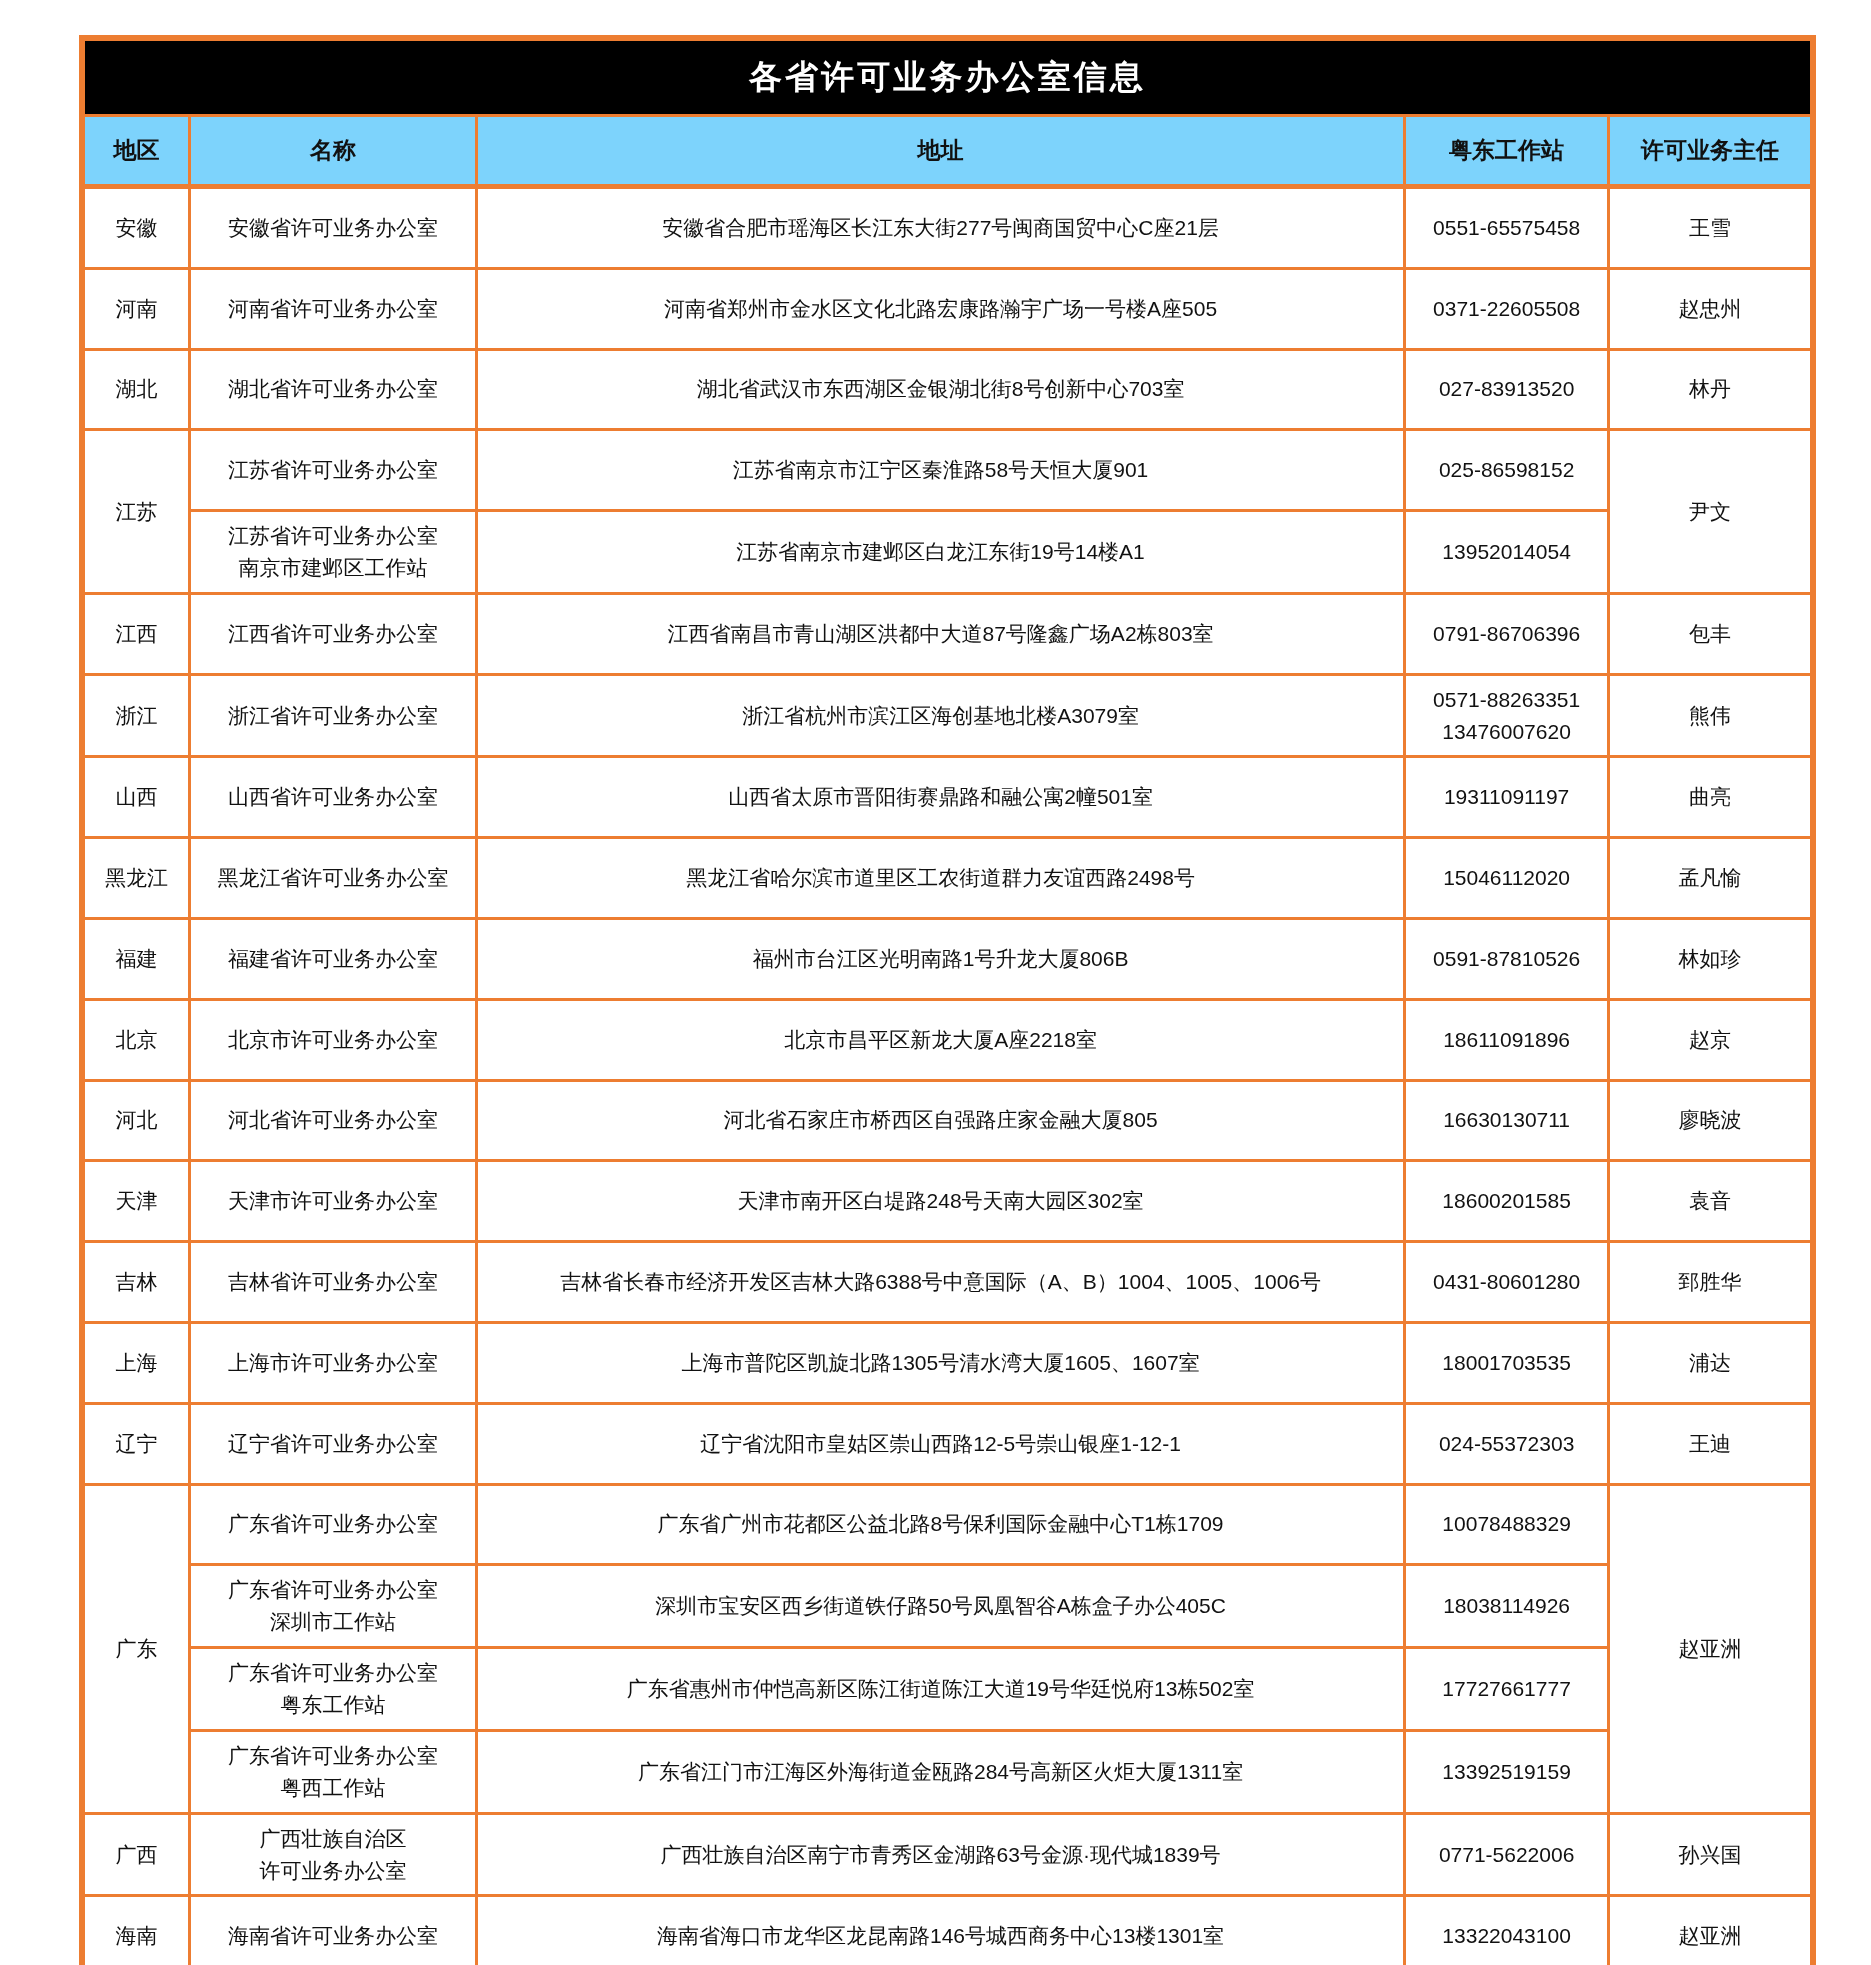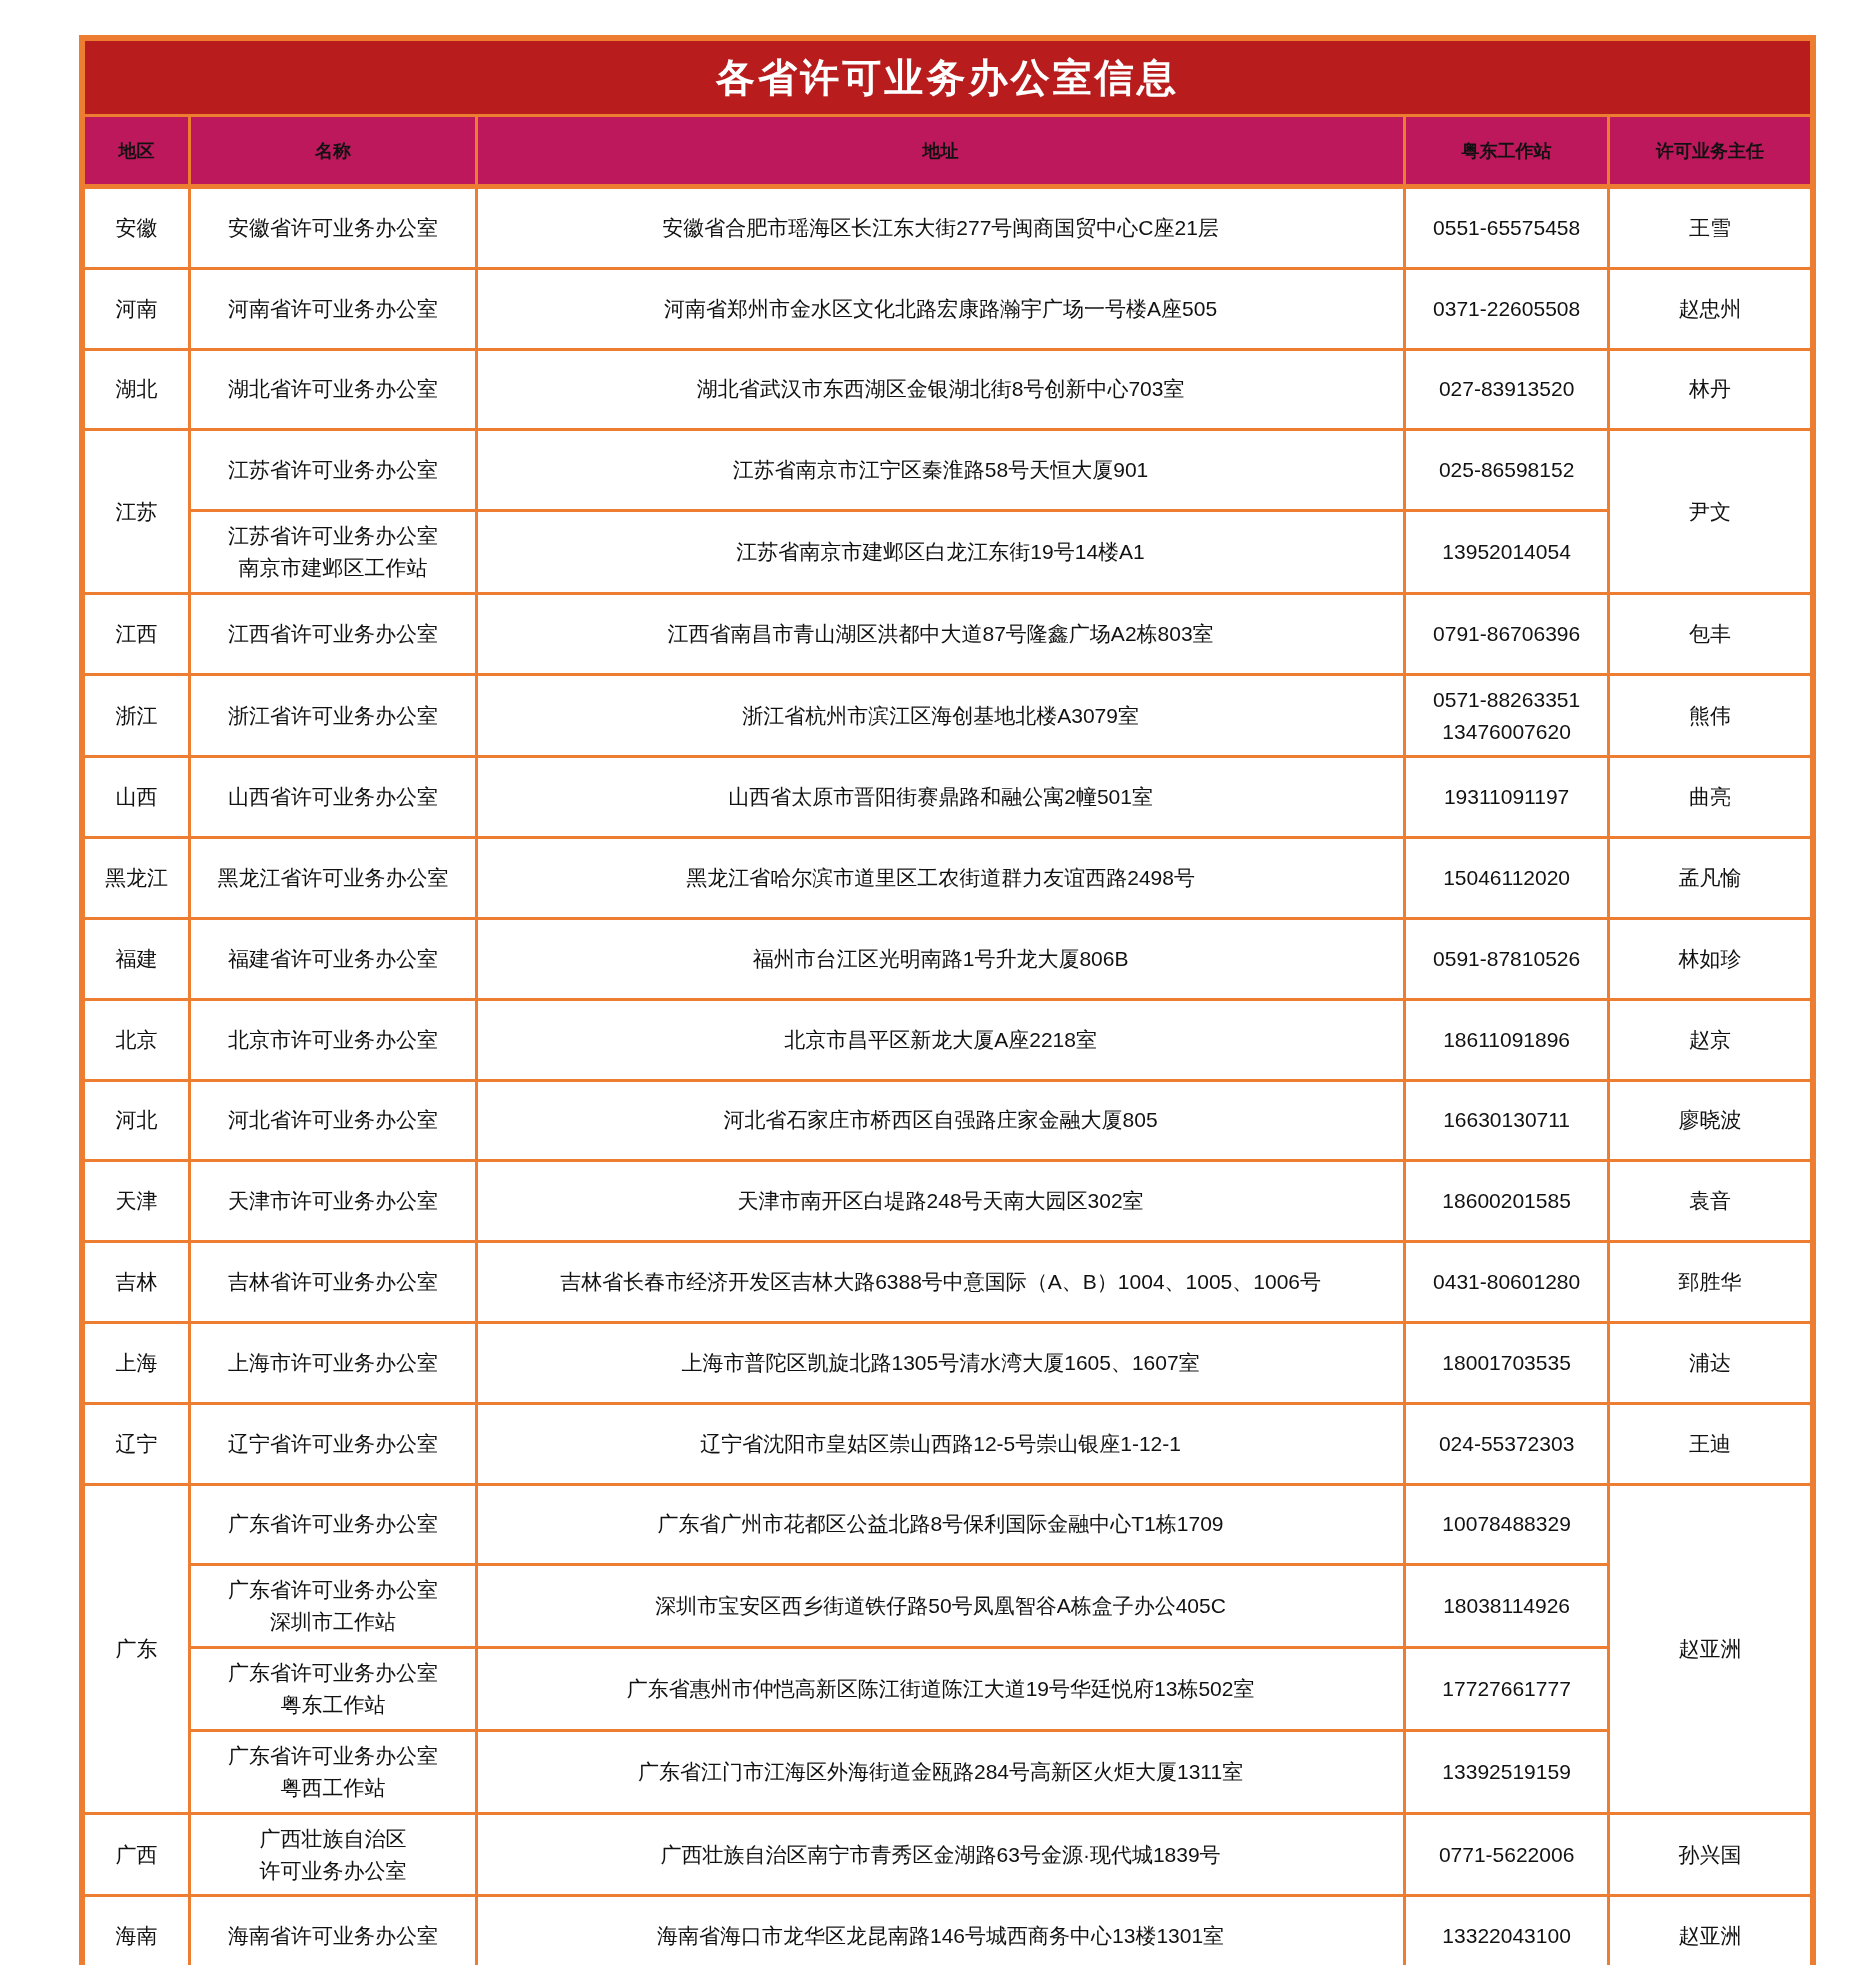--- a/index.html
+++ b/index.html
@@ -25,33 +25,33 @@
     border: 6.3px solid #ED7D31;
   }
   .office-table th, .office-table td {
     border: 3.1px solid #ED7D31;
     text-align: center;
     vertical-align: middle;
     color: #111111;
     word-break: break-all;
   }
   .title-cell {
-    background: #b91c1c;
+    background: #000000;
     color: #ffffff !important;
-    font-size: 39px;
+    font-size: 33px;
     font-weight: bold;
     height: 71px;
     letter-spacing: 3.1px;
     border-color: #ED7D31;
   }
   .header-row th {
-    font-size: 18px;
+    font-size: 23px;
     font-weight: bold;
     height: 65px;
-    background: #be185d;
+    background: #7dd3fc;
     border-bottom-width: 5.5px;
   }
   .office-table tbody td {
     font-size: 21px;
     line-height: 32px;
     height: 62px;
     padding: 7.9px 9.4px;
     font-weight: 500;
   }
   .office-table tbody td.contact-cell,

